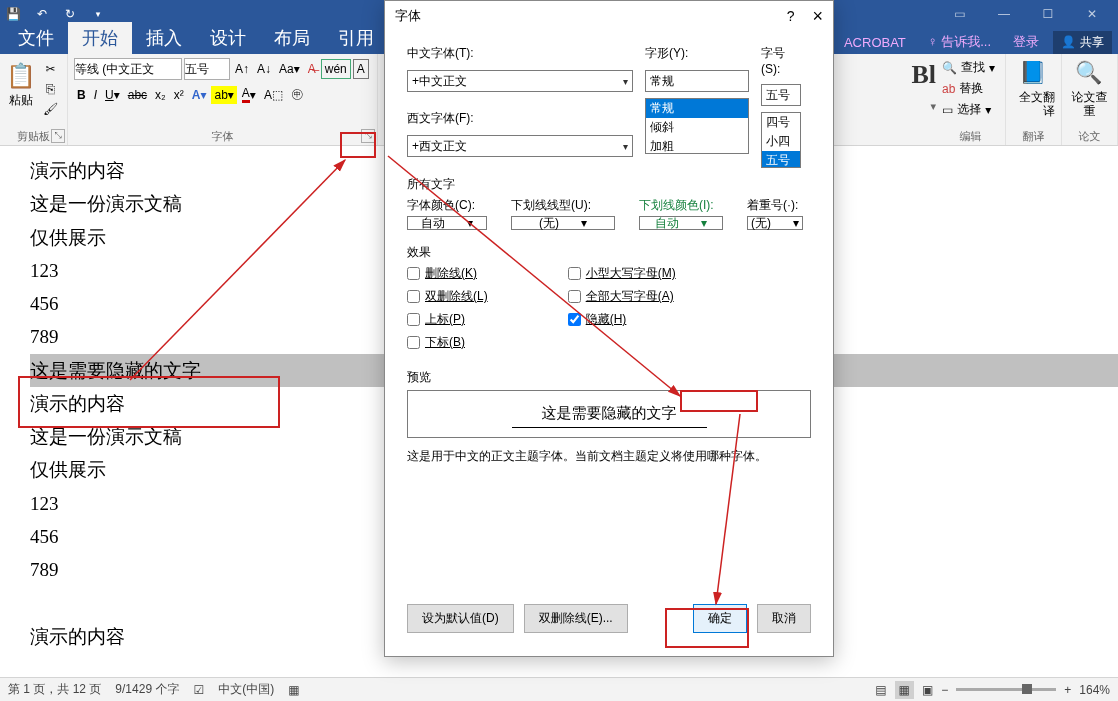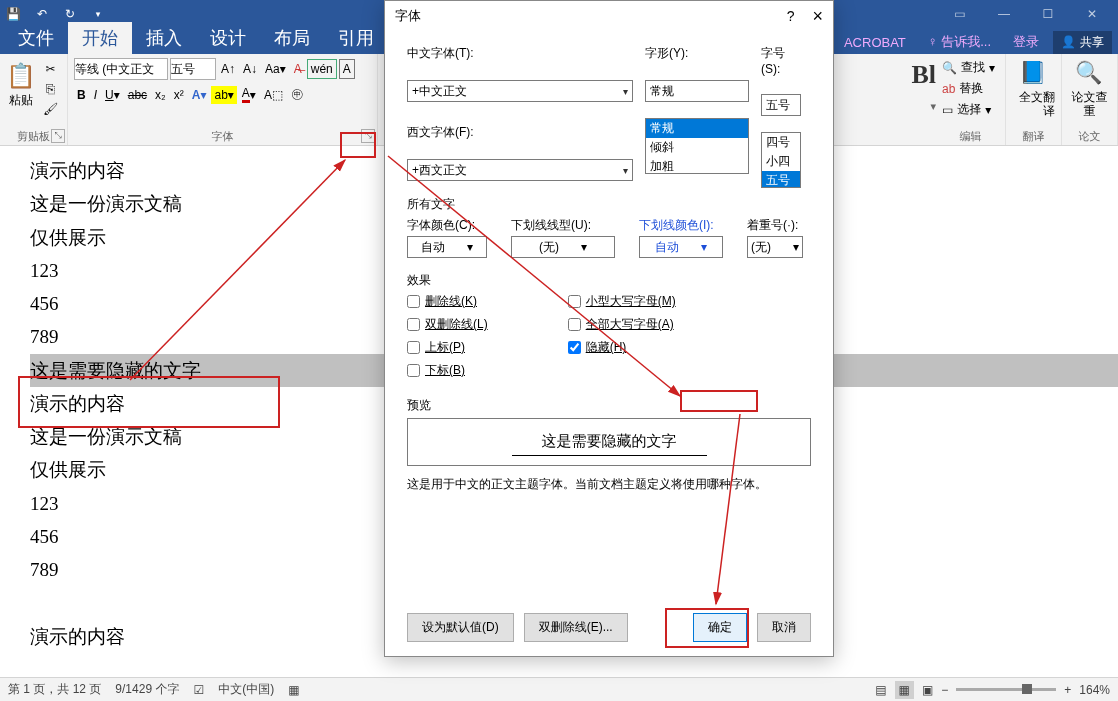--- a/index.html
+++ b/index.html
@@ -50,40 +50,40 @@
 
 
 .dialog { position:absolute; left:384px; top:0; width:450px; height:657px; background:#fff; border:1px solid #888; box-shadow:0 4px 20px rgba(0,0,0,0.25); }
 .dlg-title { height:30px; display:flex; align-items:center; padding:0 10px; font-size:13px; }
 .dlg-title .spacer { flex:1; }
 .dlg-tabs { display:flex; border-bottom:1px solid #d0d0d0; padding:0 10px; margin-top:12px; }
 .dlg-tab { padding:5px 14px; border:1px solid transparent; font-size:12px; cursor:pointer; position:relative; top:1px; }
 .dlg-tab.active { border:1px solid #d0d0d0; border-bottom:1px solid #fff; background:#fff; }
 .dlg-body { padding:14px 22px; font-size:12px; }
 .fld-row { display:flex; gap:12px; margin-bottom:6px; }
-.fld-col { display:flex; flex-direction:column; gap:16px; }
+.fld-col { display:flex; flex-direction:column; gap:6px; }
 .fld-label { font-size:12px; margin-bottom:2px; }
 .combo { border:1px solid #7a7a7a; height:22px; padding:2px 4px; background:#fff; display:flex; align-items:center; justify-content:space-between; font-size:12px; }
 .combo .arrow { font-size:10px; color:#333; }
 .listbox { border:1px solid #7a7a7a; height:56px; overflow:hidden; font-size:12px; }
 .listbox div { padding:1px 4px; }
 .listbox .sel { background:#0078d7; color:#fff; }
 .section-label { margin:8px 0 4px 0; }
 .color-row { display:flex; gap:24px; }
 .color-item { display:flex; flex-direction:column; gap:2px; }
-.color-btn { border:1px solid #7a7a7a; height:22px; display:flex; align-items:center; justify-content:center; gap:22px; padding:0 6px; }
-.disabled { color:#1d4ed8; }
+.color-btn { border:1px solid #7a7a7a; height:14px; display:flex; align-items:center; justify-content:center; gap:22px; padding:0 6px; }
+.disabled { color:#15803d; }
 .fx-grid { display:flex; gap:80px; margin-top:4px; }
 .fx-col { display:flex; flex-direction:column; gap:6px;text-decoration:underline; }
 .chk { display:flex; align-items:center; gap:5px; }
 .chk input { width:13px; height:13px; }
 .preview-box { border:1px solid #7a7a7a; height:48px; margin-top:4px; display:flex; align-items:center; justify-content:center; font-size:15px; font-family:"SimSun"; }
 .preview-line { border-bottom:1px solid #000; padding:4px 30px; }
 .preview-note { margin-top:10px; font-size:12px; }
-.dlg-buttons { position:absolute; bottom:14px; left:22px; right:22px; display:flex; gap:10px; }
+.dlg-buttons { position:absolute; bottom:23px; left:22px; right:22px; display:flex; gap:10px; }
 .dlg-btn { border:1px solid #adadad; background:#e1e1e1; padding:5px 14px; font-size:12px; cursor:pointer; }
 .dlg-btn.primary { border:1px solid #0078d7; background:#e5f1fb; }
 
 
 .redbox { position:absolute; border:2px solid #c22; pointer-events:none; }
 .arrow-line { stroke:#c22; stroke-width:1.5; fill:none; }
 .arrow-head { fill:#c22; }
 svg.overlay { position:absolute; top:0; left:0; pointer-events:none; }
 </style>
 </head>
@@ -131,21 +131,21 @@
         <span class="rb-btn">⎘</span>
         <span class="rb-btn">🖌</span>
       </div>
     </div>
     <div class="rb-group-label">剪贴板</div>
     <span class="dialog-launcher">⤡</span>
   </div>
 
   <div class="rb-group font-grp">
     <div class="font-row">
-      <input class="font-sel" style="width: 94px;" value="等线 (中文正文">
+      <input class="font-sel" style="width: 108px;" value="等线 (中文正文">
       <input class="font-sel" style="width: 46px;" value="五号">
       <span class="rb-btn">A↑</span>
       <span class="rb-btn">A↓</span>
       <span class="rb-btn">Aa▾</span>
       <span class="rb-btn" style="color:#c33">A̶</span>
       <span class="rb-btn" style="border:1px solid #4a7">wén</span>
       <span class="rb-btn" style="border:1px solid #777">A</span>
     </div>
     <div class="font-row">
       <span class="rb-btn">
@@ -248,21 +248,21 @@
   </div>
   <div class="dlg-body">
 
     <div class="fld-row">
       <div class="fld-col" style="width:226px">
         <span class="fld-label">中文字体(T):</span>
         <div class="combo">
           <span>+中文正文</span>
             <span class="arrow">▾</span>
         </div>
-        <span class="fld-label" style="margin-top:6px">西文字体(F):</span>
+        <span class="fld-label" style="margin-top:12px">西文字体(F):</span>
         <div class="combo">
           <span>+西文正文</span>
             <span class="arrow">▾</span>
         </div>
       </div>
       <div class="fld-col" style="width:104px">
         <span class="fld-label">字形(Y):</span>
         <input class="combo" style="height: 22px; padding: 2px 4px;" value="常规">
         <div class="listbox" id="style-list">
             <div class="sel">常规</div>

